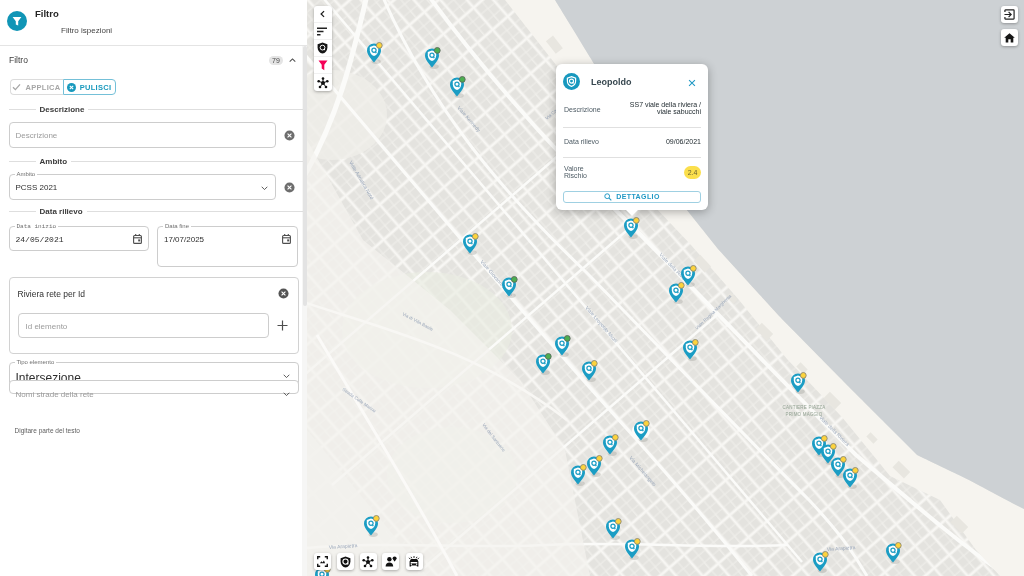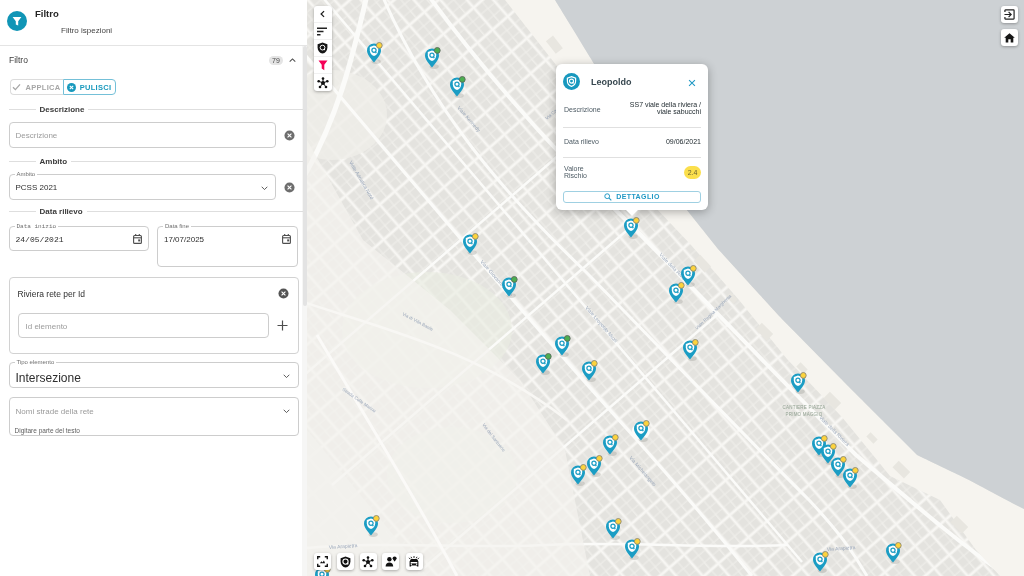--- a/index.html
+++ b/index.html
@@ -390,21 +390,21 @@
     </div>
 
     <div class="inp" style="top:361.5px; width:290px; height:26.5px;">
       <span class="flabel">Tipo elemento</span>
       <span class="val" style="position:absolute;left:6px;top:8.5px;font-size:12px;">Intersezione</span>
       <svg class="caret" style="right:8px; top:11px;" viewBox="0 0 8 5">
           <path d="M0.8 0.8 L4 4 L7.2 0.8" stroke="#555" stroke-width="1.1" fill="none"></path>
         </svg>
     </div>
 
-    <div class="inp" style="top:397px; width:290px; height:39px;">
+    <div class="inp" style="top:380px; width:290px; height:14px;">
       <span class="ph" style="position:absolute;left:6px;top:8.5px;font-size:8px;">Nomi strade della rete</span>
       <svg class="caret" style="right:8px; top:11px;" viewBox="0 0 8 5">
           <path d="M0.8 0.8 L4 4 L7.2 0.8" stroke="#555" stroke-width="1.1" fill="none"></path>
         </svg>
     </div>
     <div style="position:absolute;left:14.5px;top:426.5px;font-size:6.5px;color:#5e5e5e;">Digitare parte del testo</div>
   </div>
 
 </div>
 

